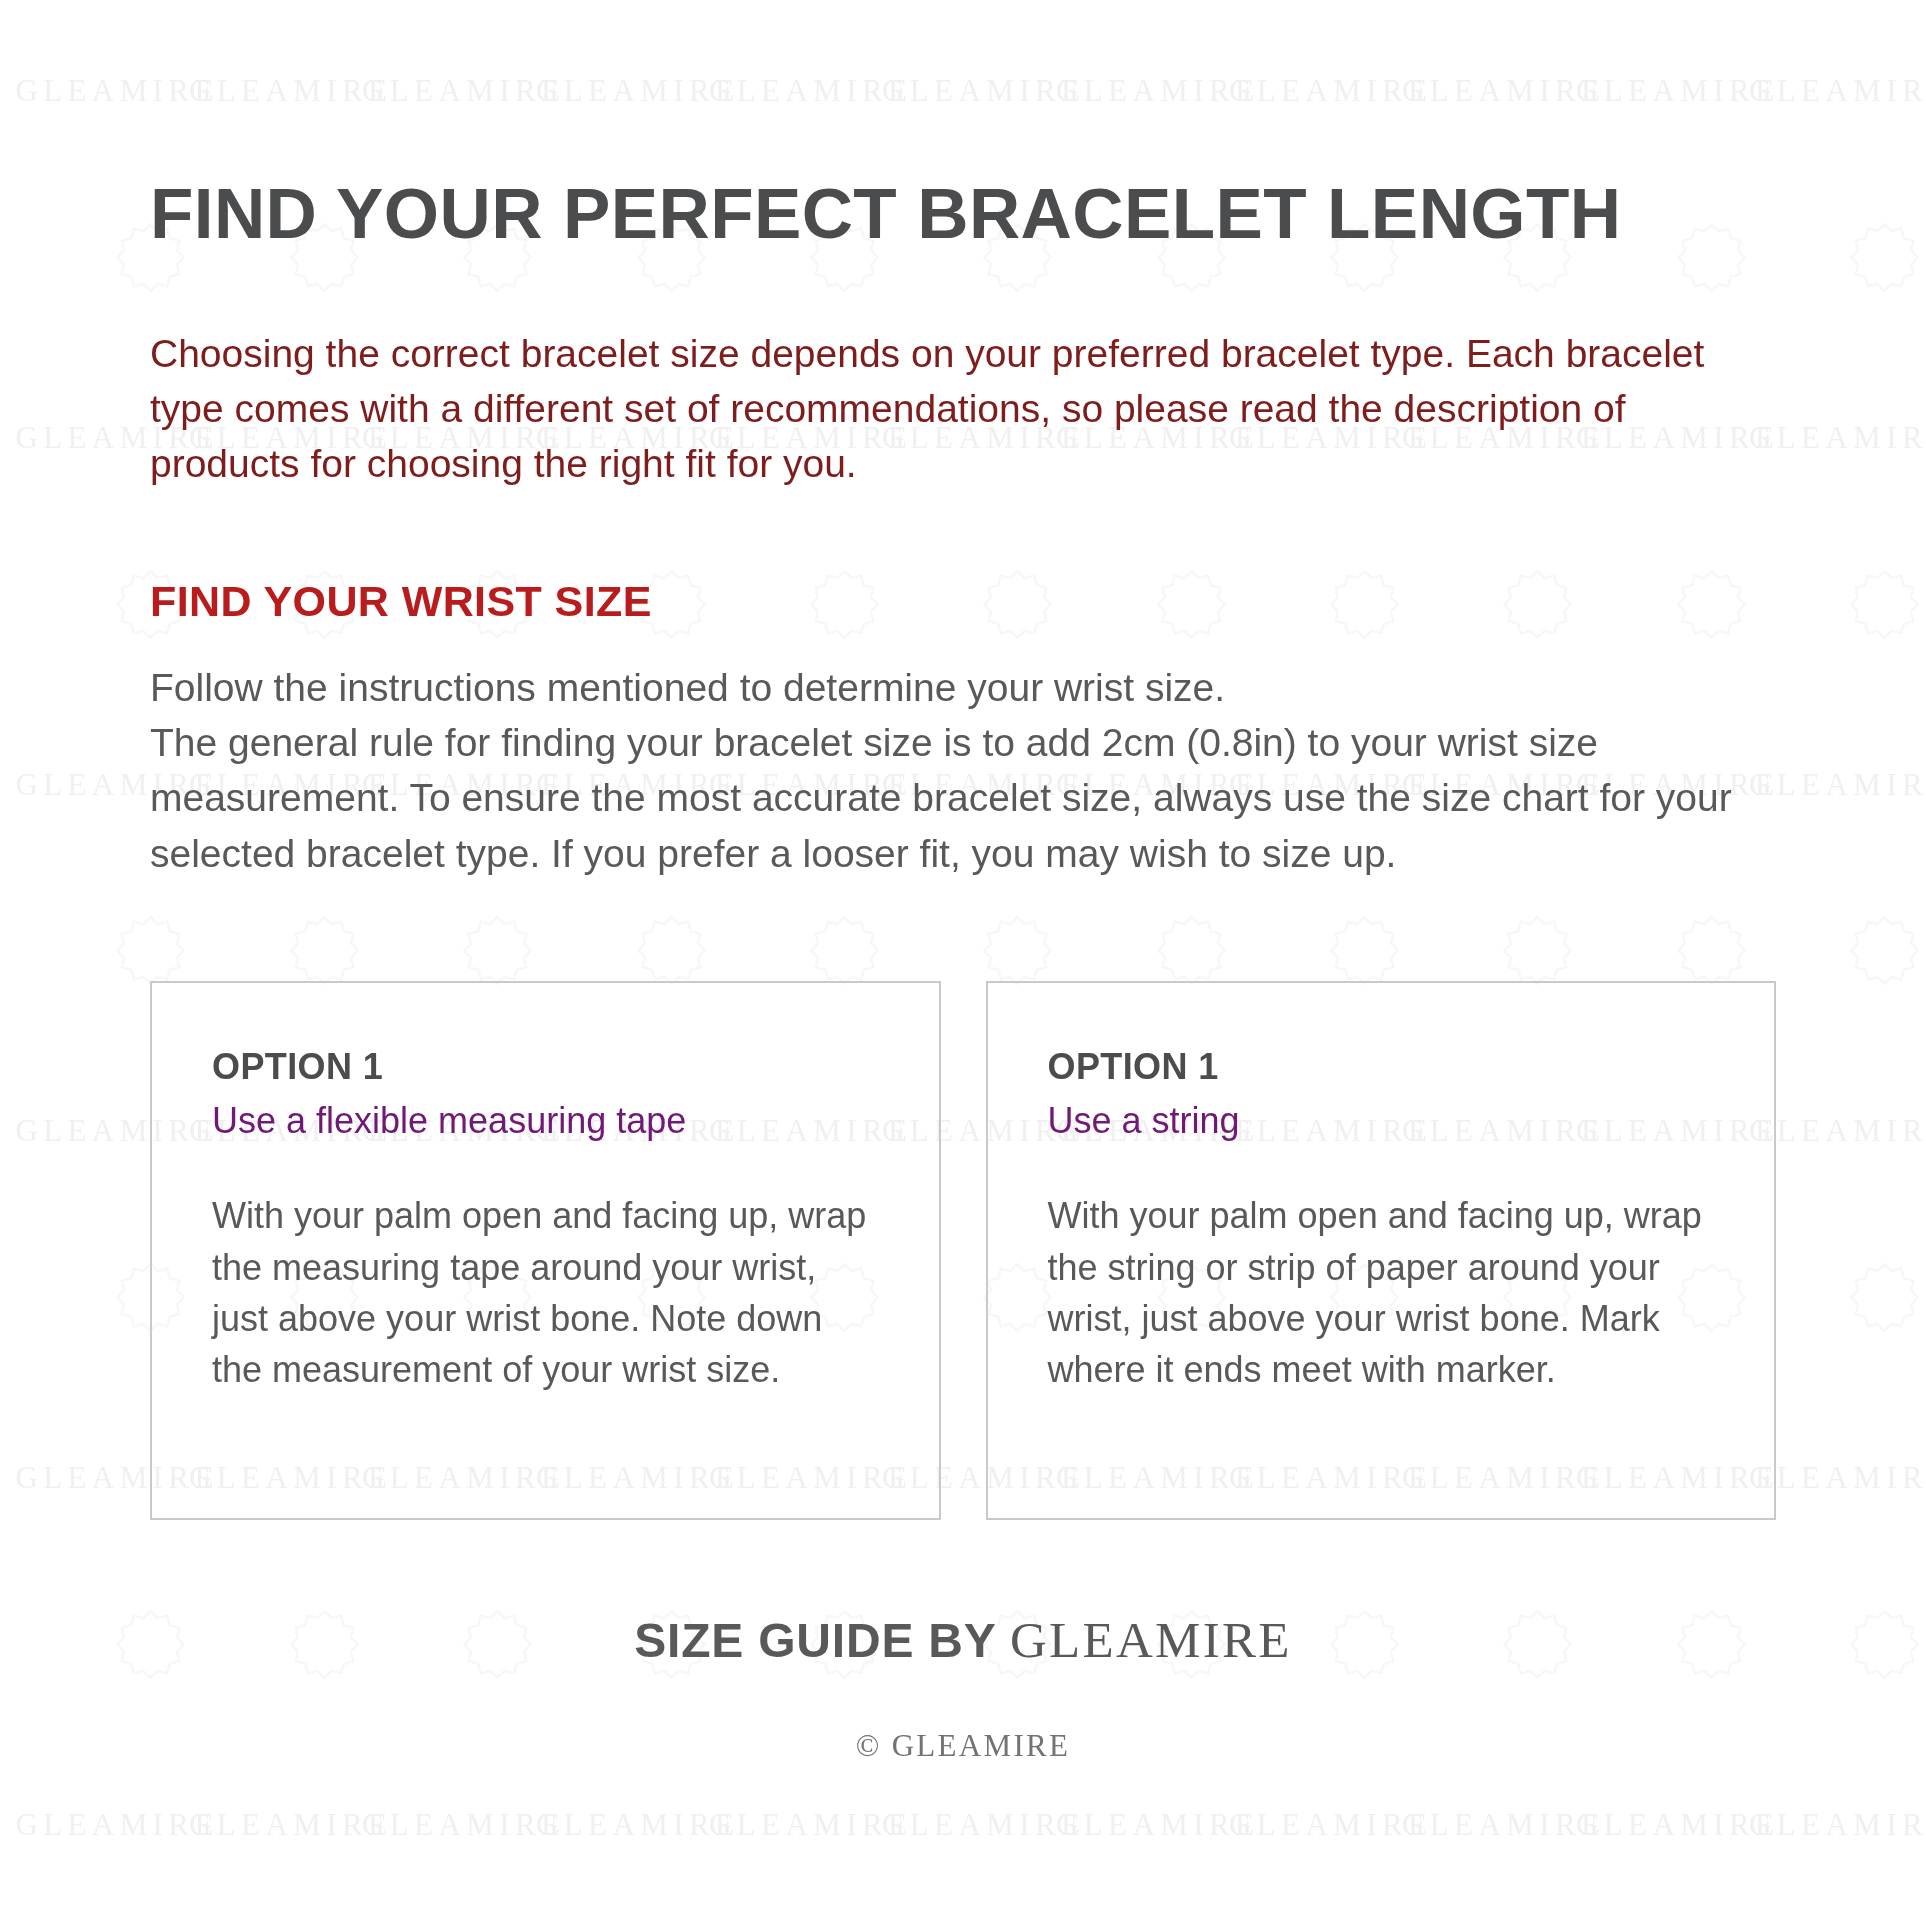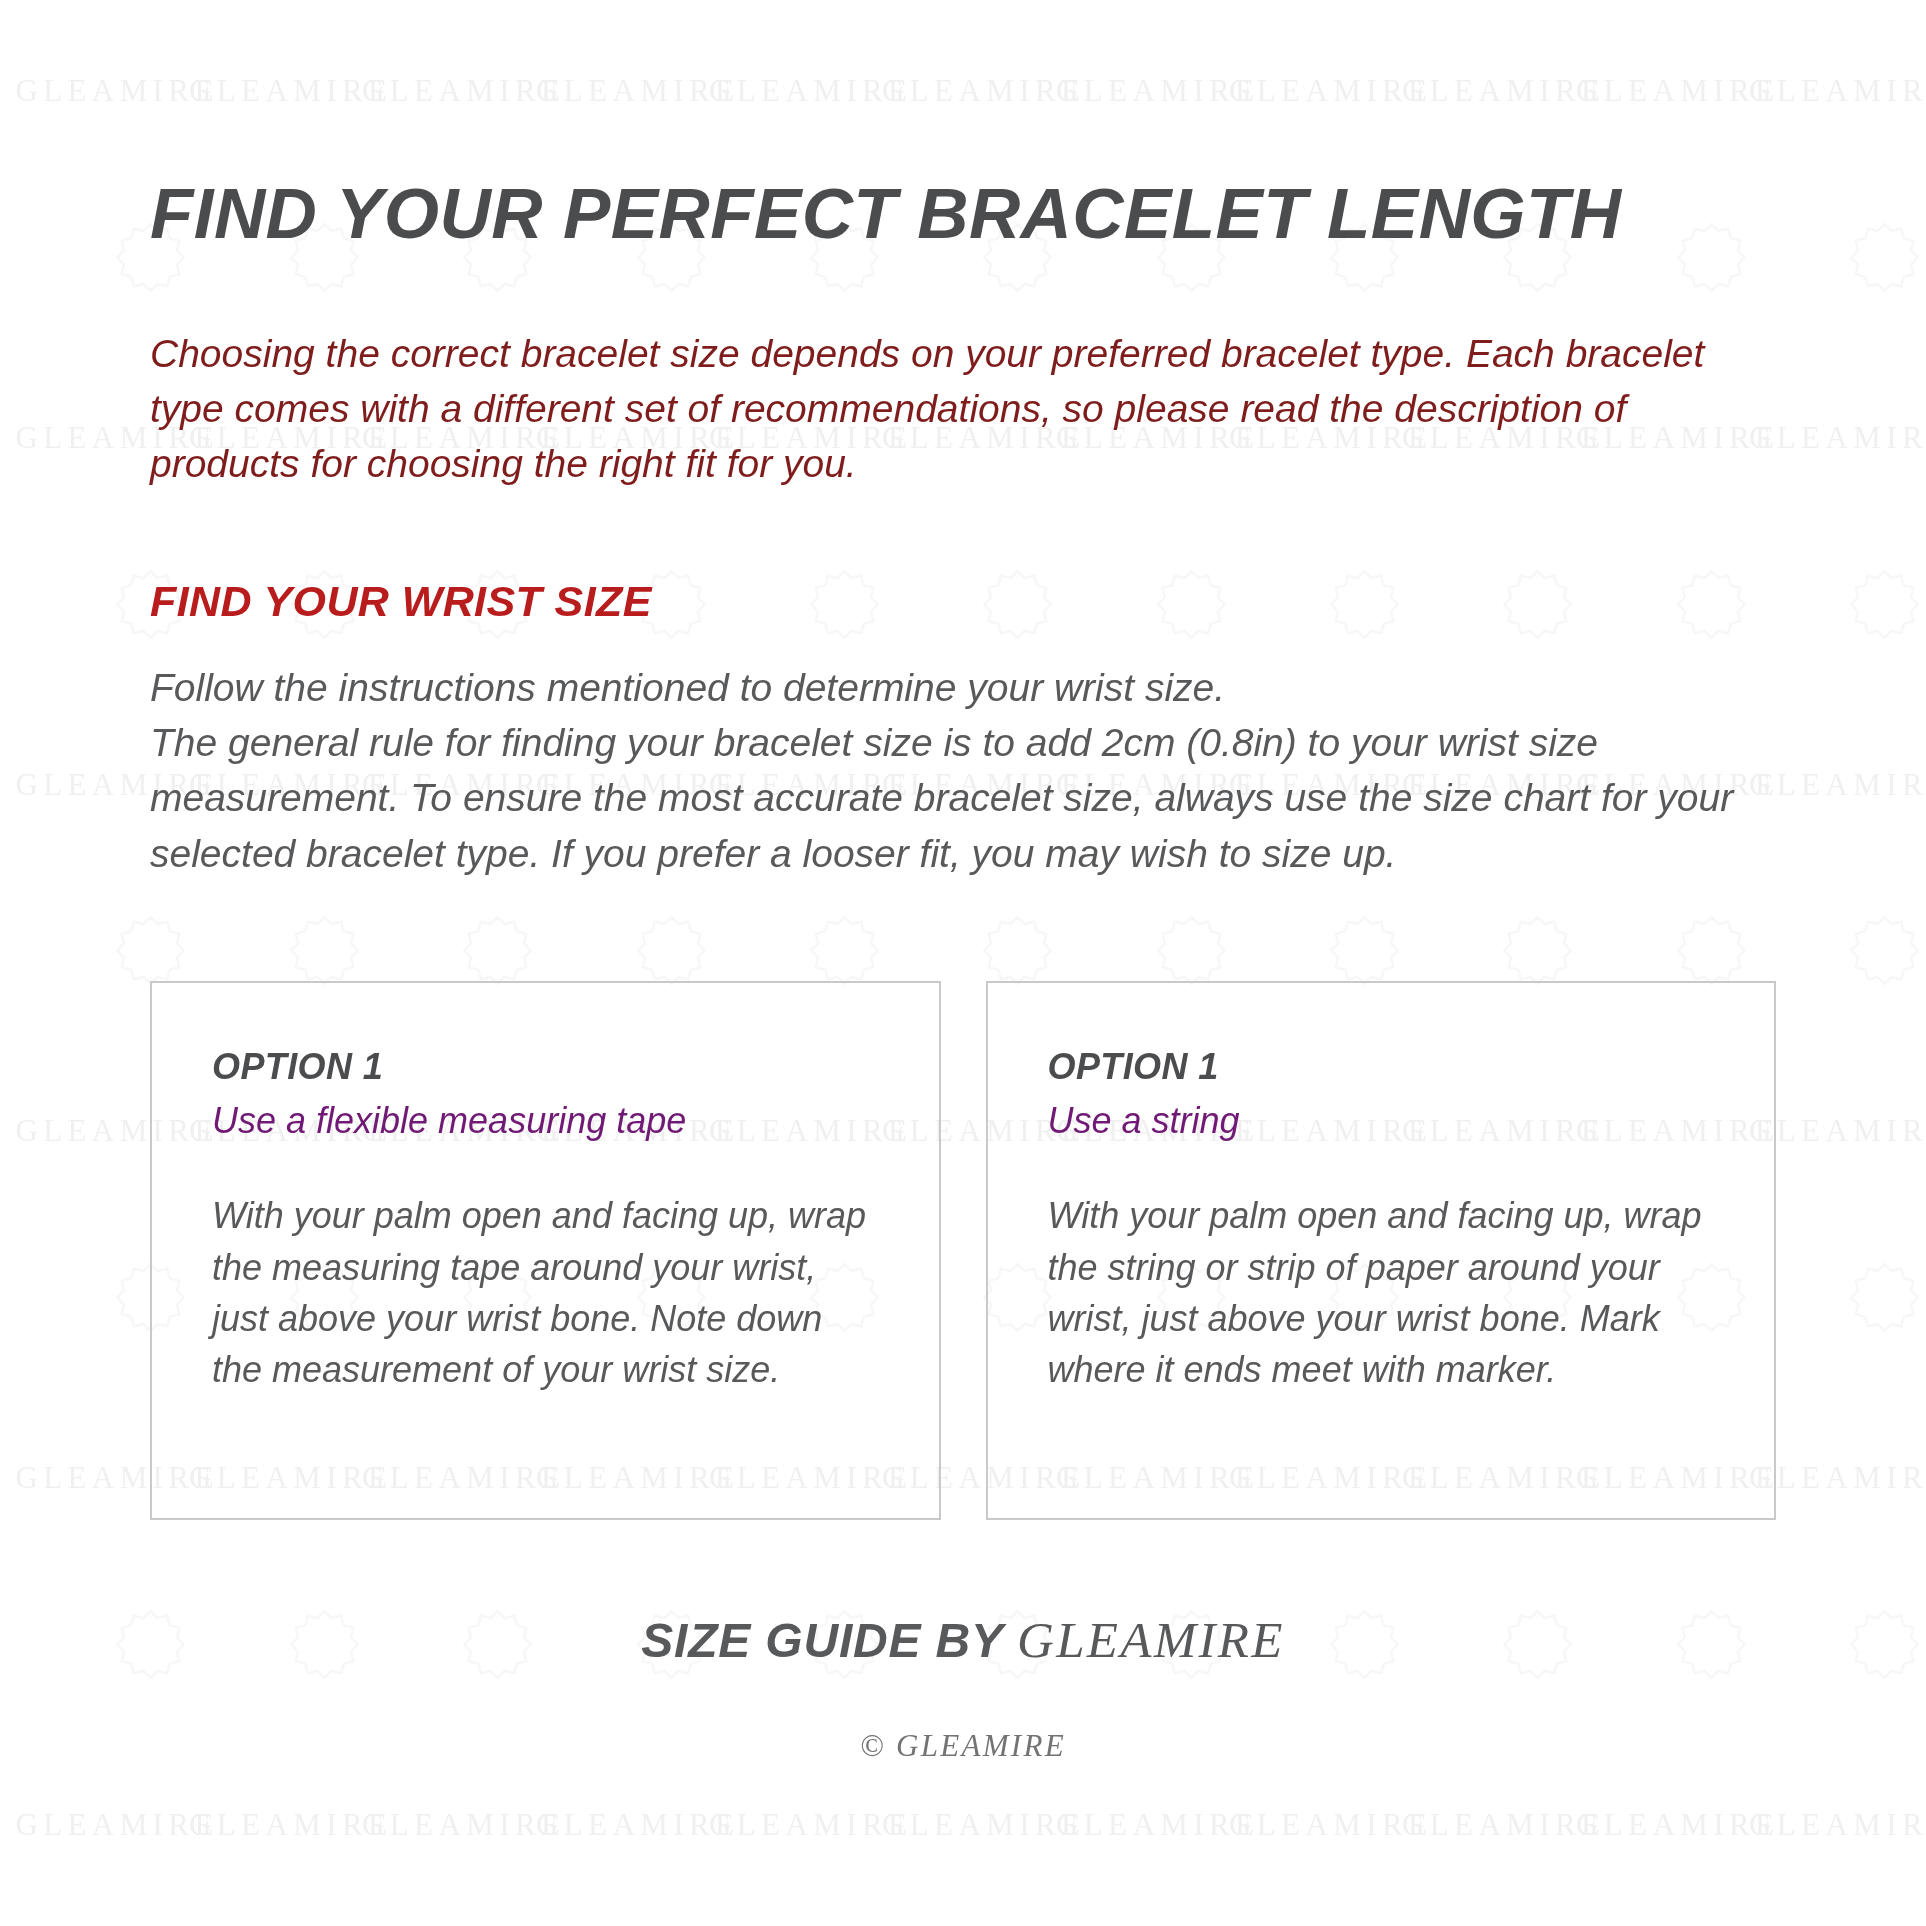--- a/index.html
+++ b/index.html
@@ -40,21 +40,20 @@
   }
 
   
   #page {
     position: relative;
     z-index: 1;
     width: 1926px;
     height: 1926px;
     box-sizing: border-box;
     padding: 0 150px;
-    font-style: italic;
   }
 
   .main-title {
     margin: 0;
     padding-top: 177px;
     font-size: 71px;
     font-weight: bold;
     letter-spacing: 0.4px;
     color: #4b4c4e;
     line-height: 1.05;

